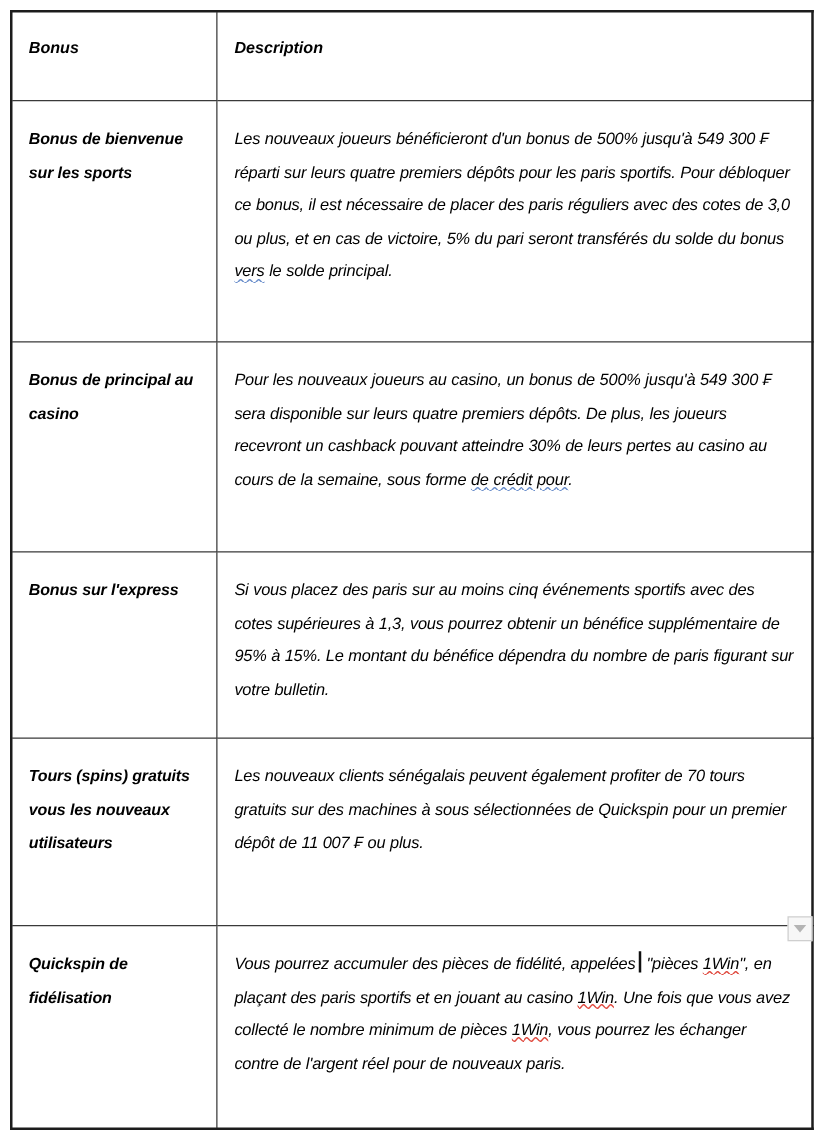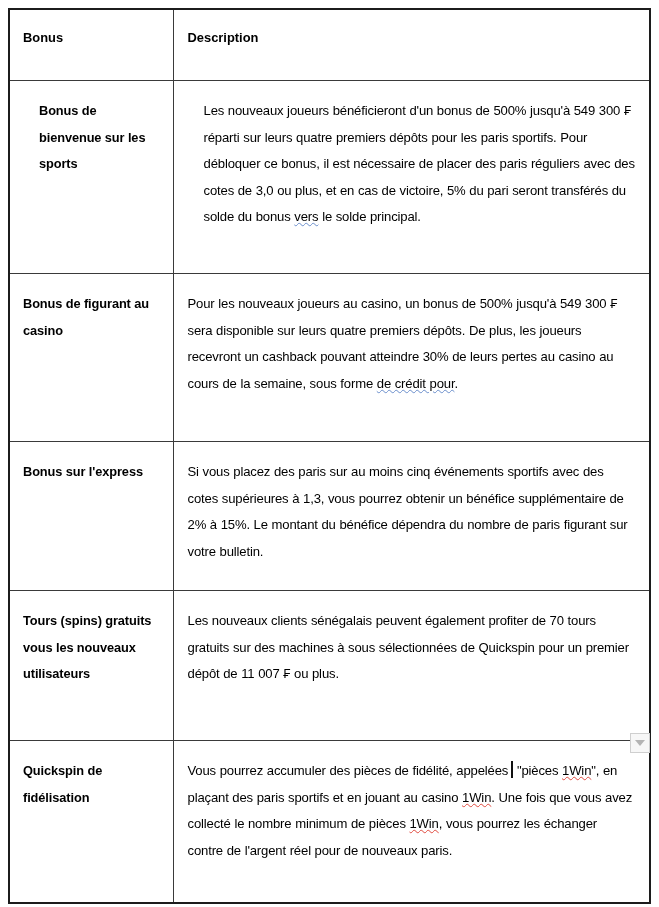--- a/index.html
+++ b/index.html
@@ -16,20 +16,21 @@
     position: relative;
   }
 
   #bonus-table-wrap {
     position: absolute;
     left: 8px;
     top: 8px;
     width: 641px;
     height: 888px;
     box-sizing: border-box;
+    font-style: italic;
   }
 
   table.bonus-table {
     border-collapse: collapse;
     width: 641px;
     table-layout: fixed;
     border: 2px solid #1c1c1c;
   }
 
   table.bonus-table td {
@@ -69,21 +70,21 @@
   }
 
   .hdr-label {
     font-weight: bold;
     font-size: 12.9px;
     line-height: 20px;
   }
 
   
   tr.row-header td { height: 70px; }
-  tr.row-0 td { height: 192px; padding-left: 16px; }
+  tr.row-0 td { height: 192px; }
   tr.row-1 td { height: 167px; }
   tr.row-2 td { height: 148px; }
   tr.row-3 td { height: 149px; }
   tr.row-4 td { height: 161px; }
 
   
   .sp-blue {
     text-decoration: underline;
     text-decoration-style: wavy;
     text-decoration-color: #6a8ecb;
@@ -163,39 +164,39 @@
         <td>
           <div class="cell-inner-desc">
             <div class="desc-text">Les nouveaux joueurs bénéficieront d'un bonus de 500% jusqu'à 549 300 ₣ réparti sur leurs quatre premiers dépôts pour les paris sportifs. Pour débloquer ce bonus, il est nécessaire de placer des paris réguliers avec des cotes de 3,0 ou plus, et en cas de victoire, 5% du pari seront transférés du solde du bonus <span class="sp-blue">vers</span> le solde principal.</div>
           </div>
         </td>
       </tr>
 
       <tr class="row-1">
         <td>
           <div class="cell-inner">
-            <div class="bonus-label">Bonus de figurant au casino</div>
+            <div class="bonus-label">Bonus de principal au casino</div>
           </div>
         </td>
         <td>
           <div class="cell-inner-desc">
             <div class="desc-text">Pour les nouveaux joueurs au casino, un bonus de 500% jusqu'à 549 300 ₣  sera disponible sur leurs quatre premiers dépôts. De plus, les joueurs recevront un cashback pouvant atteindre 30% de leurs pertes au casino au cours de la semaine, sous forme <span class="sp-blue">de crédit pour</span>.</div>
           </div>
         </td>
       </tr>
 
       <tr class="row-2">
         <td>
           <div class="cell-inner">
             <div class="bonus-label">Bonus sur l'express</div>
           </div>
         </td>
         <td>
           <div class="cell-inner-desc">
-            <div class="desc-text">Si vous placez des paris sur au moins cinq événements sportifs avec des cotes supérieures à 1,3, vous pourrez obtenir un bénéfice supplémentaire de 2% à 15%. Le montant du bénéfice dépendra du nombre de paris figurant sur votre bulletin.</div>
+            <div class="desc-text">Si vous placez des paris sur au moins cinq événements sportifs avec des cotes supérieures à 1,3, vous pourrez obtenir un bénéfice supplémentaire de 95% à 15%. Le montant du bénéfice dépendra du nombre de paris figurant sur votre bulletin.</div>
           </div>
         </td>
       </tr>
 
       <tr class="row-3">
         <td>
           <div class="cell-inner">
             <div class="bonus-label">Tours (spins) gratuits vous les nouveaux utilisateurs</div>
           </div>
         </td>

